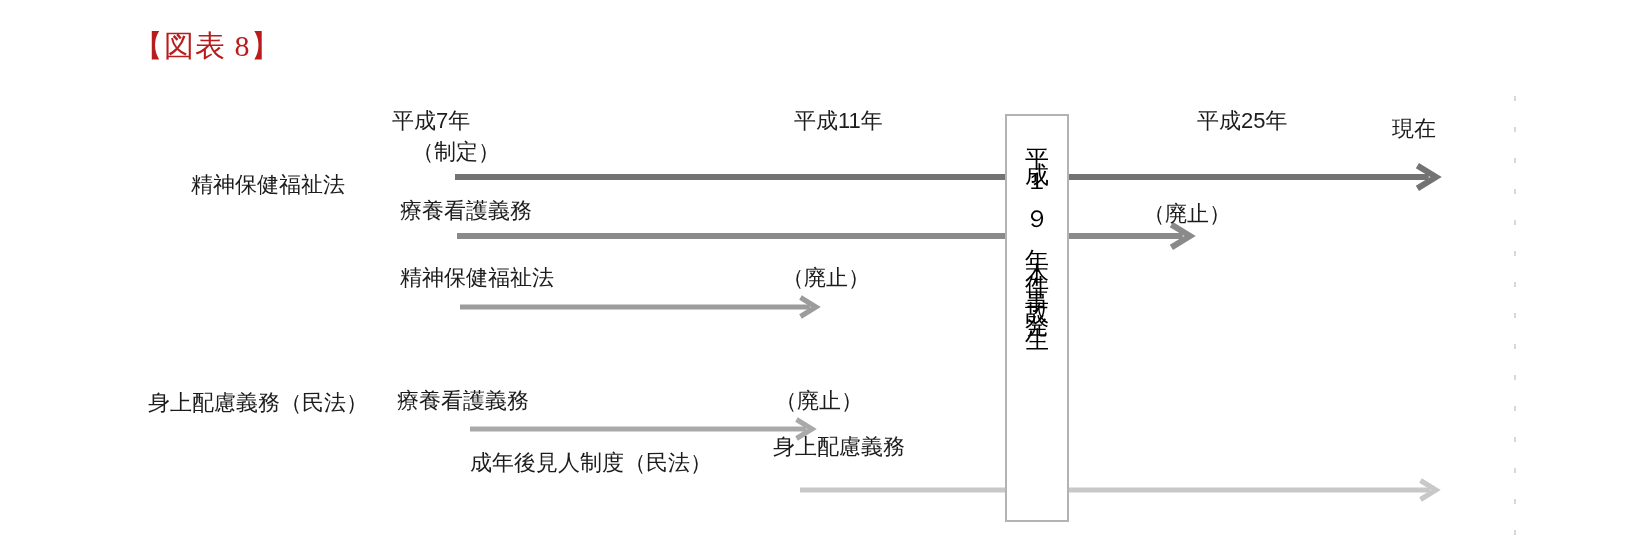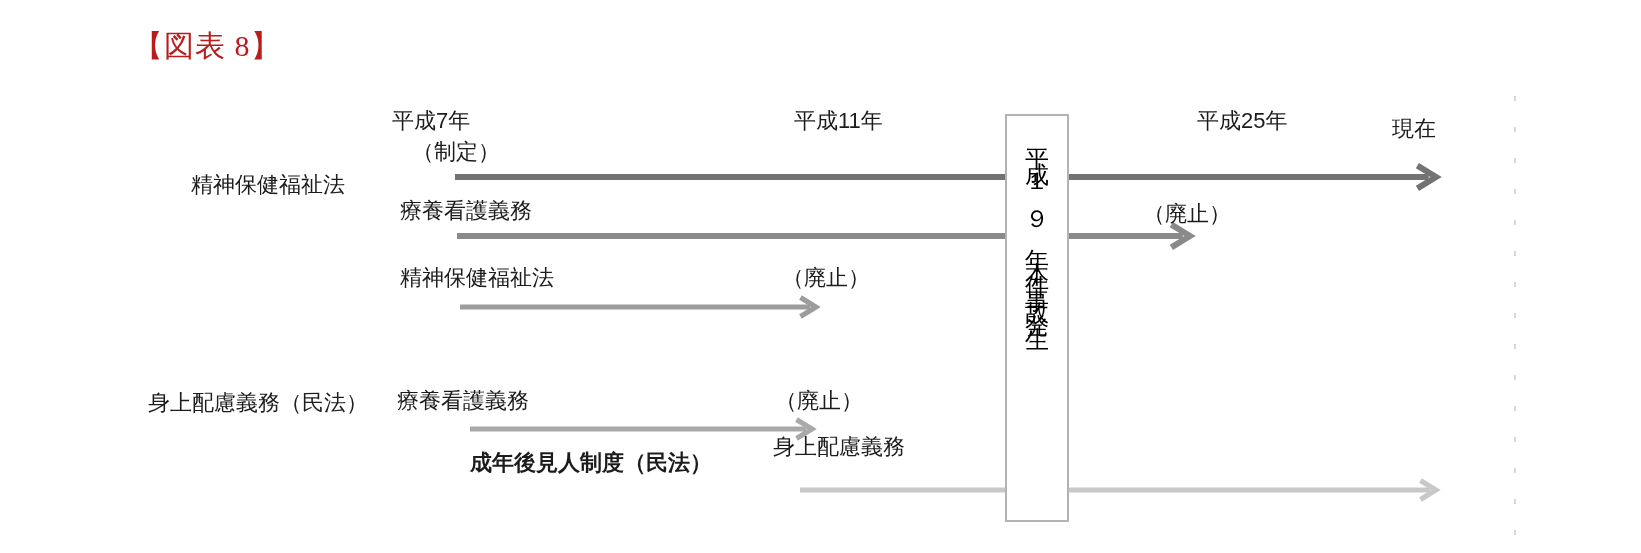--- a/index.html
+++ b/index.html
@@ -102,17 +102,17 @@
 
     <div class="abs lbl" style="left:400px;top:196px;">療養看護義務</div>
     <div class="abs lbl" style="left:1143px;top:199px;">（廃止）</div>
 
     <div class="abs lbl" style="left:400px;top:263px;">精神保健福祉法</div>
     <div class="abs lbl" style="left:782px;top:263px;">（廃止）</div>
 
     <div class="abs lbl" style="left:397px;top:386px;">療養看護義務</div>
     <div class="abs lbl" style="left:775px;top:386px;">（廃止）</div>
 
-    <div class="abs lbl" style="left:470px;top:448px;font-weight:bold;">成年後見人制度（民法）</div>
+    <div class="abs lbl" style="left:470px;top:448px;">成年後見人制度（民法）</div>
     <div class="abs lbl" style="left:773px;top:432px;">身上配慮義務</div>
 
   </div>
 </div>
 
 </body></html>

